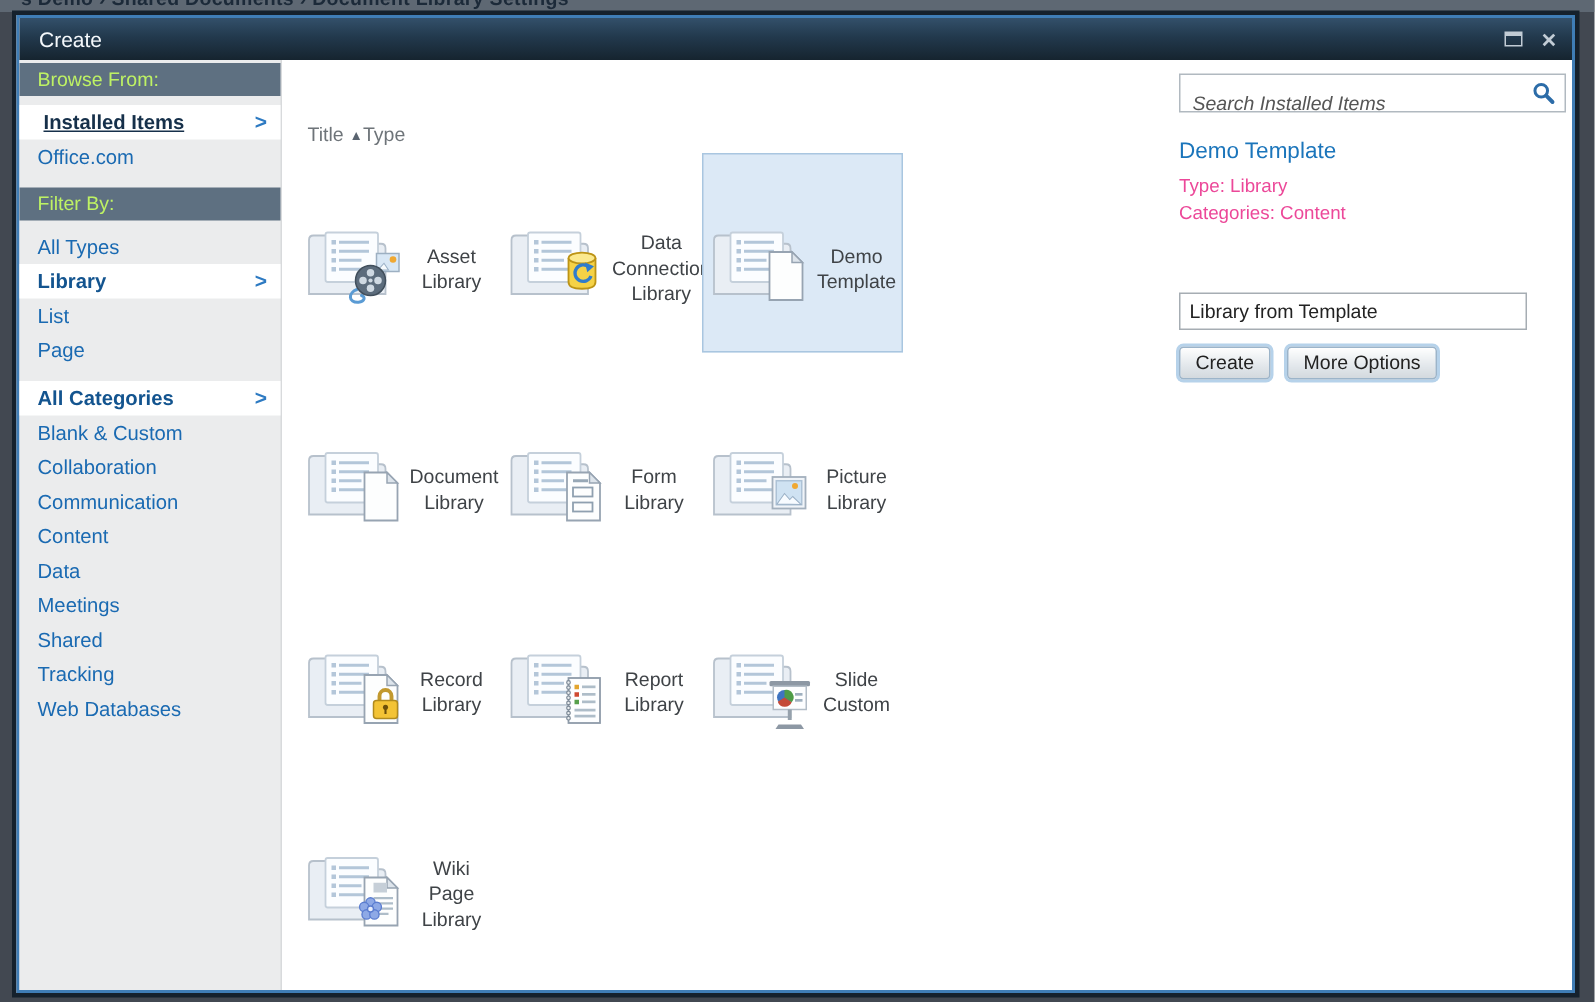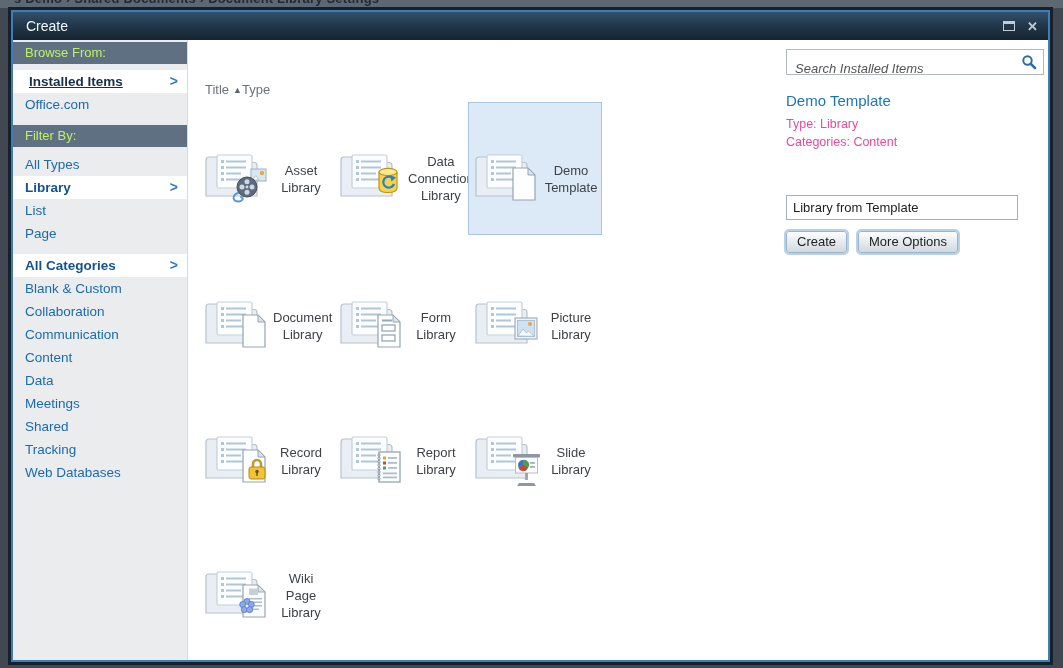--- a/index.html
+++ b/index.html
@@ -340,21 +340,21 @@
         <div class="tile">
           <svg class="icon" viewBox="0 0 72 62">
               <use href="#tile-report"></use>
             </svg>
           <div class="label">Report Library</div>
         </div>
         <div class="tile">
           <svg class="icon" viewBox="0 0 72 62">
               <use href="#tile-slide"></use>
             </svg>
-          <div class="label">Slide Library</div>
+          <div class="label">Slide Custom</div>
         </div>
         <div class="tile">
           <svg class="icon" viewBox="0 0 72 62">
               <use href="#tile-wiki"></use>
             </svg>
           <div class="label">Wiki Page Library</div>
         </div>
       </div>
 
       <div class="details">

